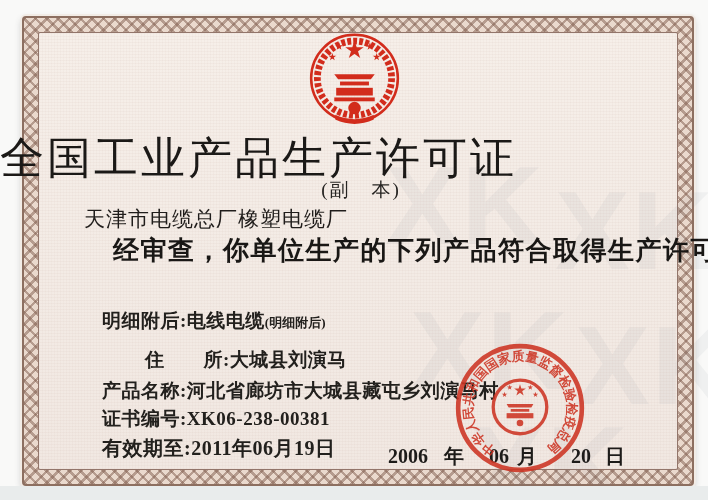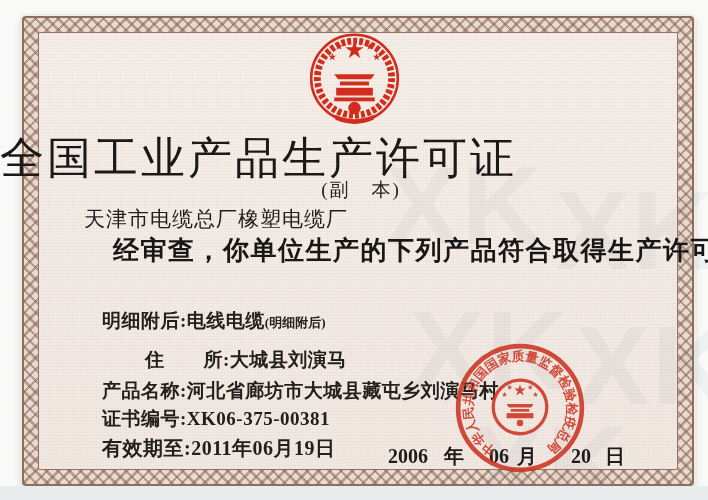--- a/index.html
+++ b/index.html
@@ -119,21 +119,21 @@
   <div class="field f0">
     <span>明细附后:</span><span>电线电缆</span><span class="note">(明细附后)</span>
   </div>
   <div class="field f1">
     <span>住　　所:</span><span>大城县刘演马</span>
   </div>
   <div class="field f2">
     <span>产品名称:</span><span>河北省廊坊市大城县藏屯乡刘演马村</span>
   </div>
   <div class="field f3">
-    <span>证书编号:</span><span>XK06-375-00381</span>
+    <span>证书编号:</span><span>XK06-238-00381</span>
   </div>
   <div class="field f4">
     <span>有效期至:</span><span>2011年06月19日</span>
   </div>
 
 
   <div class="date-line">
     <span class="seg dl-ynum">2006</span>
     <span class="seg dl-yu">年</span>
     <span class="seg dl-mnum">06</span>

